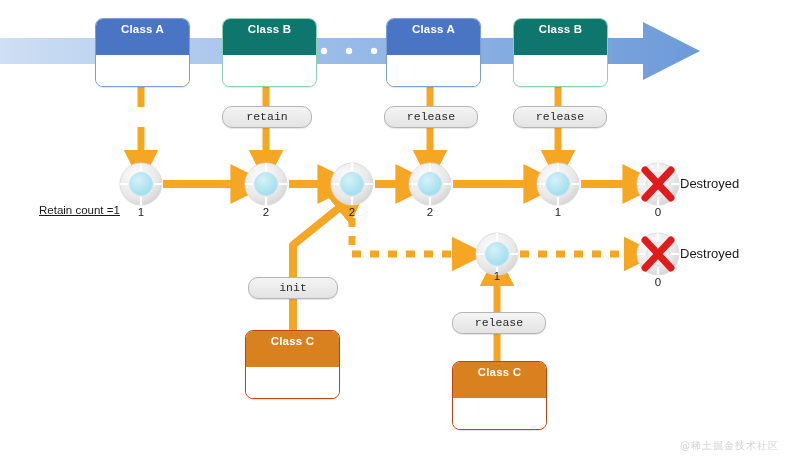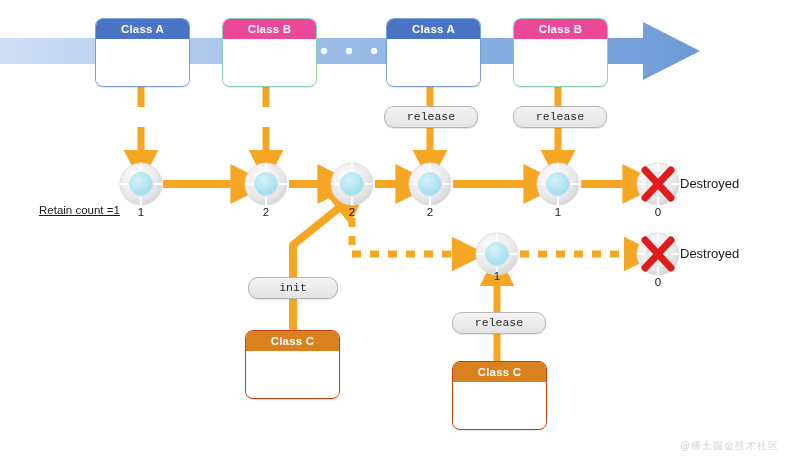--- a/index.html
+++ b/index.html
@@ -3,27 +3,27 @@
 <meta charset="utf-8">
 <style>
   html,body{margin:0;padding:0;background:#ffffff;}
   body{width:791px;height:463px;overflow:hidden;
        font-family:"Liberation Sans","DejaVu Sans",sans-serif;}
   #stage{position:relative;width:791px;height:463px;background:#fff;}
   svg.layer{position:absolute;left:0;top:0;width:791px;height:463px;}
 
   
   .cbox{position:absolute;border-radius:8px;overflow:hidden;background:#fff;}
-  .cbox .hdr{height:20px;line-height:20px;text-align:center;color:#fff;
+  .cbox .hdr{height:36px;line-height:20px;text-align:center;color:#fff;
              font-size:11.5px;font-weight:bold;letter-spacing:.2px;}
   .cbox .body{background:#fff;}
   .cbox.blue  {border:1px solid #7a9ed6;box-shadow:0 1px 1px rgba(0,0,0,.10);}
   .cbox.blue  .hdr{background:#4a74c4;}
   .cbox.green {border:1px solid #8bd3ae;box-shadow:0 1px 1px rgba(0,0,0,.10);}
-  .cbox.green .hdr{background:#ec4899;}
+  .cbox.green .hdr{background:#0f766e;}
   .cbox.orange{border:1px solid #c2410c;box-shadow:0 1px 1px rgba(0,0,0,.10);}
   .cbox.orange .hdr{background:#d9801f;}
 
   
   .pill{position:absolute;height:20px;line-height:19px;text-align:center;
         background:linear-gradient(#f4f4f4,#e3e3e3);
         border:1px solid #b5b5b5;border-radius:10px;
         font-family:"Liberation Mono","DejaVu Sans Mono",monospace;
         font-size:11.5px;color:#2b2b2b;
         box-shadow:0 1px 1px rgba(0,0,0,.10);}
@@ -178,20 +178,21 @@
   </div>
   <div class="cbox orange" style="left:245px;top:330px;width:93px;height:67px;">
     <div class="hdr">Class C</div>
     <div class="body" style="height:45px;"></div>
   </div>
   <div class="cbox orange" style="left:452px;top:361px;width:93px;height:67px;">
     <div class="hdr">Class C</div>
     <div class="body" style="height:45px;"></div>
   </div>
 
+  <div class="pill" style="left:222px;top:106px;width:88px;">retain</div>
   <div class="pill" style="left:384px;top:106px;width:92px;">release</div>
   <div class="pill" style="left:513px;top:106px;width:92px;">release</div>
   <div class="pill" style="left:248px;top:277px;width:88px;">init</div>
   <div class="pill" style="left:452px;top:312px;width:92px;">release</div>
 
   <div class="count" style="left:126px;top:206px;">1</div>
   <div class="count" style="left:251px;top:206px;">2</div>
   <div class="count" style="left:337px;top:206px;">2</div>
   <div class="count" style="left:415px;top:206px;">2</div>
   <div class="count" style="left:543px;top:206px;">1</div>

